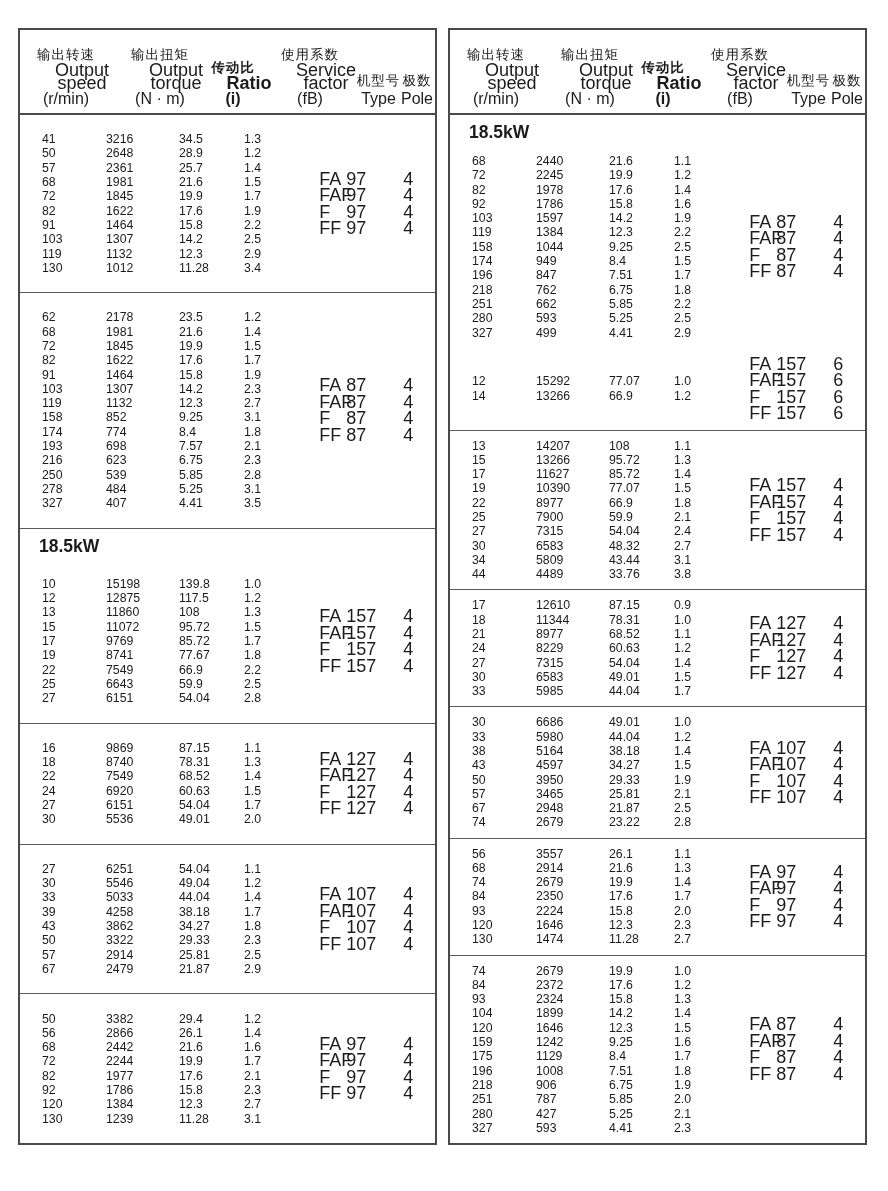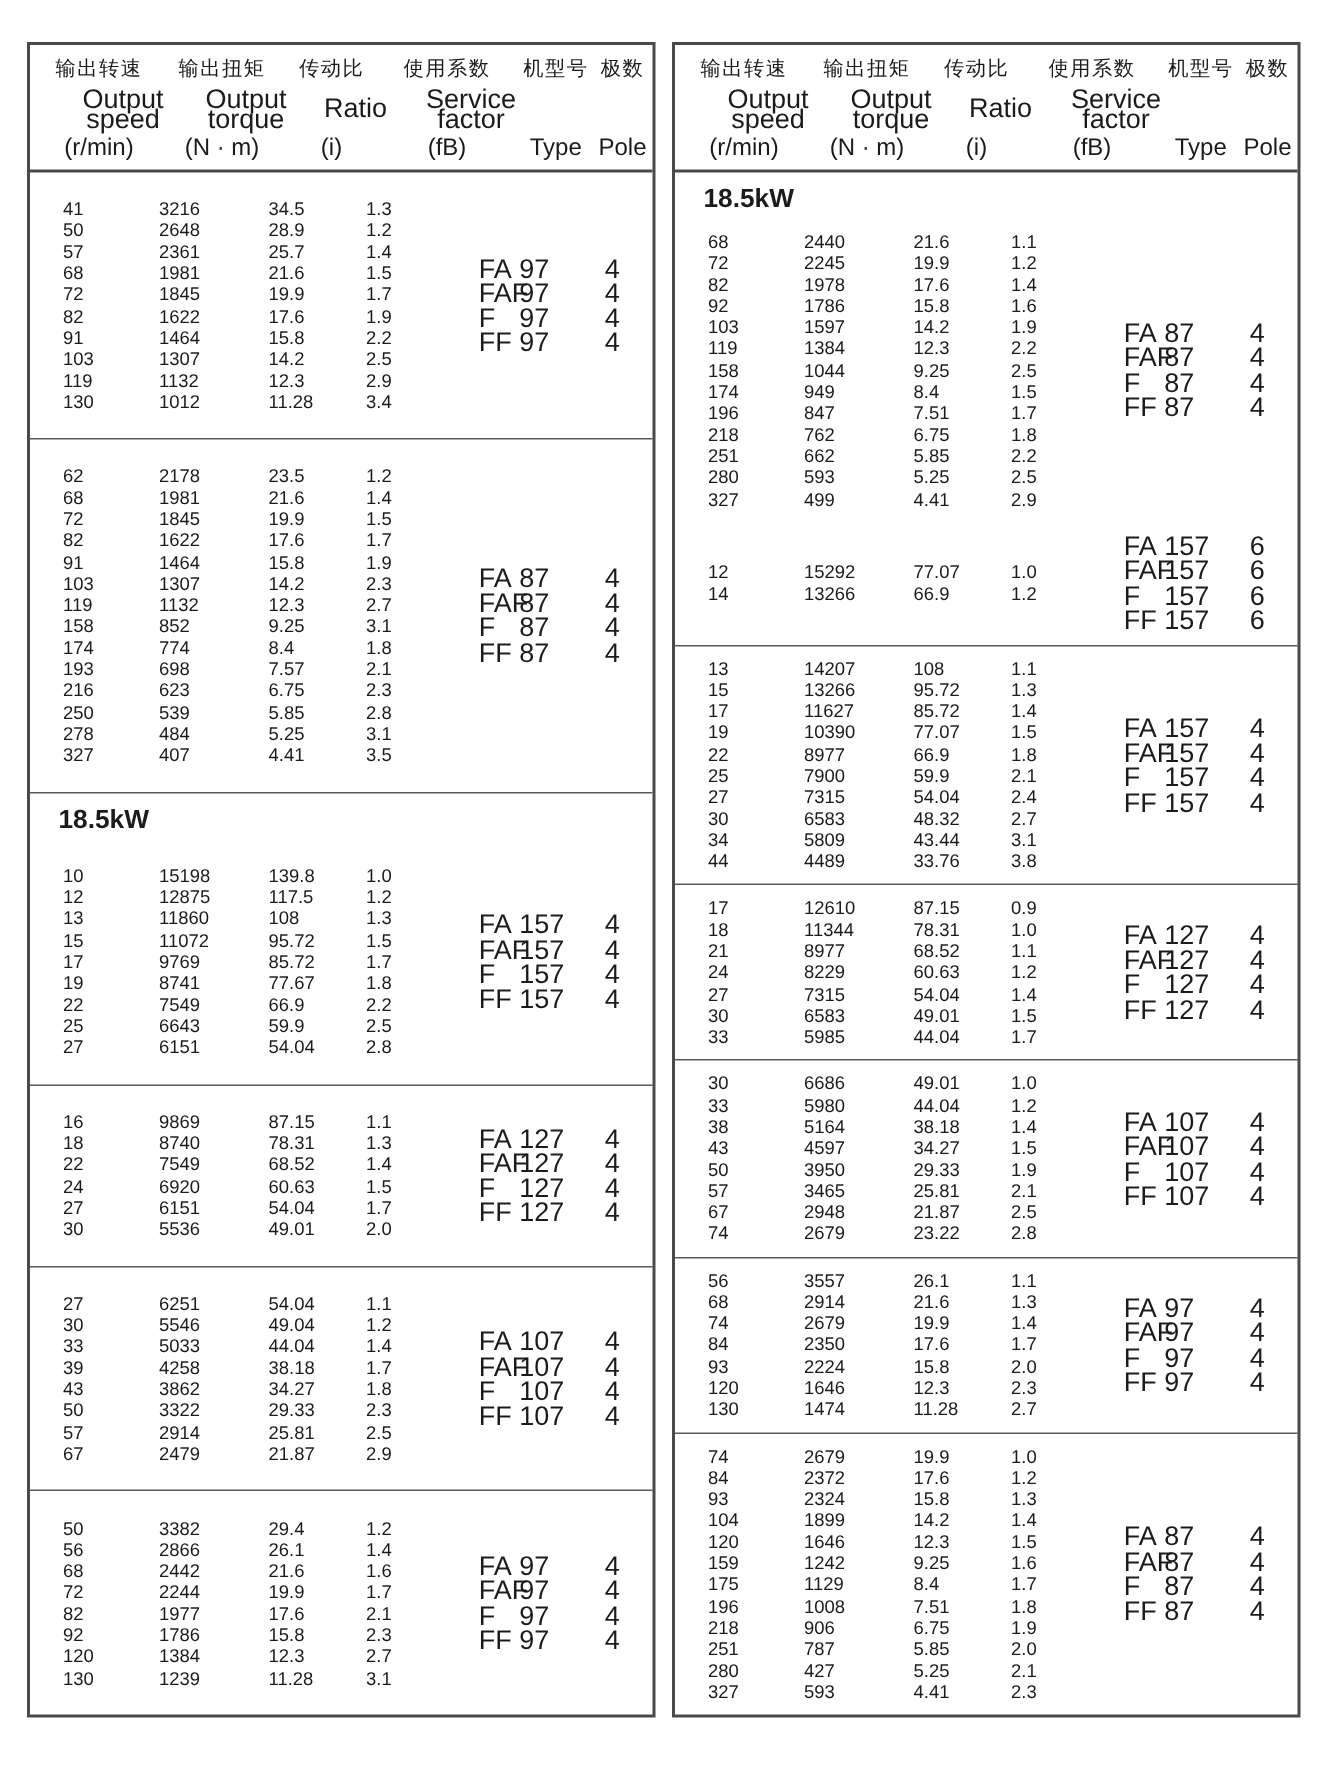--- a/index.html
+++ b/index.html
@@ -3,25 +3,25 @@
 <meta charset="utf-8">
 <style>
   html,body{margin:0;padding:0;background:#ffffff;}
   .page{position:relative;width:888px;height:1191px;background:#ffffff;
         font-family:"Liberation Sans",sans-serif;color:#1b1b1b;overflow:hidden;}
   .tables{position:absolute;top:28px;left:18px;display:flex;gap:11px;}
   .col-table{width:419px;height:1117px;border:2px solid #4a4a4a;box-sizing:border-box;
              display:flex;flex-direction:column;background:#fff;}
   .thead{display:flex;flex:0 0 auto;border-bottom:2px solid #4a4a4a;height:85px;
          box-sizing:border-box;padding:7px 2px 5px 6px;}
-  .th-cell{display:flex;flex-direction:column;justify-content:space-between;
+  .th-cell{display:flex;flex-direction:column;justify-content:flex-end;
            align-items:center;text-align:center;box-sizing:border-box;}
   .th-cell:nth-child(1){width:80px;}
-  .th-cell:nth-child(2){width:84px;}
-  .th-cell:nth-child(3){width:62px;}
+  .th-cell:nth-child(2){width:84px;margin-left:12px;}
+  .th-cell:nth-child(3){width:62px;font-weight:bold;}
   .th-cell:nth-child(4){width:92px;}
   .th-cell:nth-child(5){width:56px;}
   .th-cell:nth-child(6){width:38px;}
   .th-zh{font-size:13.5px;letter-spacing:1px;white-space:nowrap;}
   .th-en{font-size:18px;line-height:13px;padding-left:32px;}
   .th-unit{font-size:16px;white-space:nowrap;}
   .tbody{flex:1 1 auto;display:flex;flex-direction:column;min-height:0;}
   .sec-heading{flex:0 0 auto;font-weight:bold;font-size:17.5px;padding:7px 0 3px 19px;}
   .rule-top{border-top:1.5px solid #5a5a5a;}
   .block{flex:1 1 auto;display:flex;align-items:center;padding:6px 0;box-sizing:border-box;}

